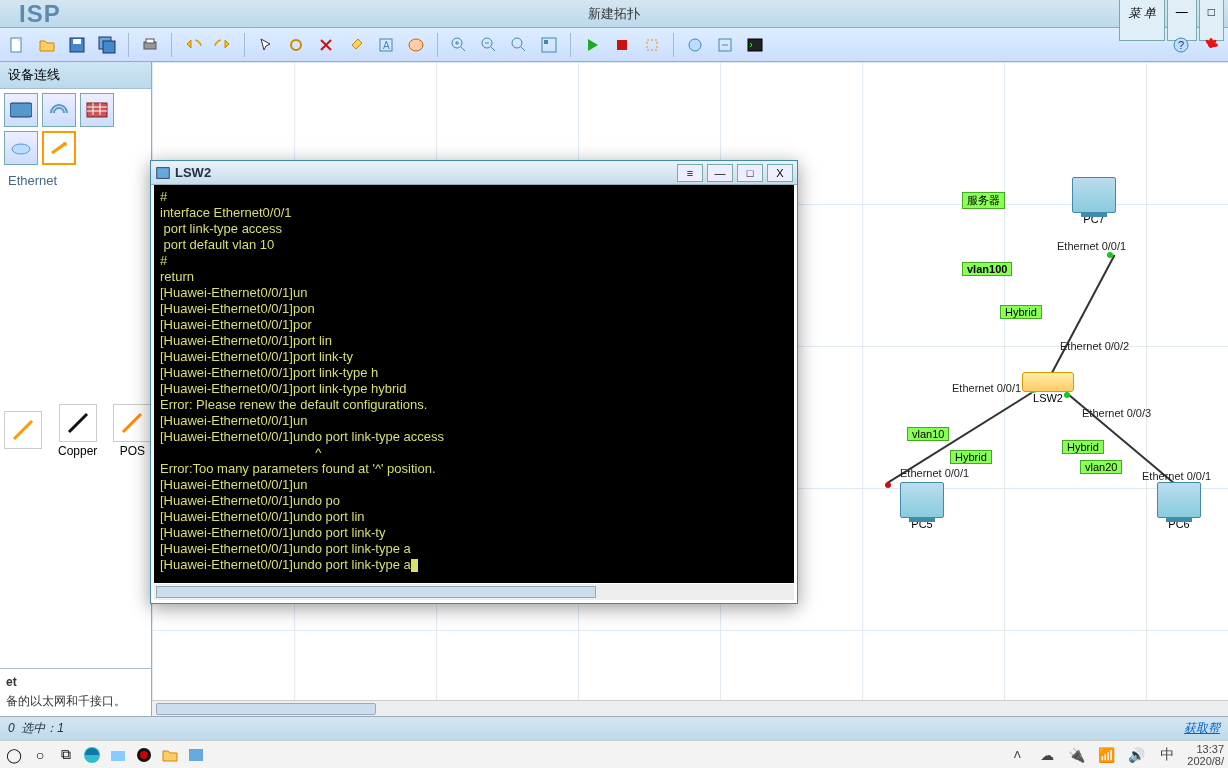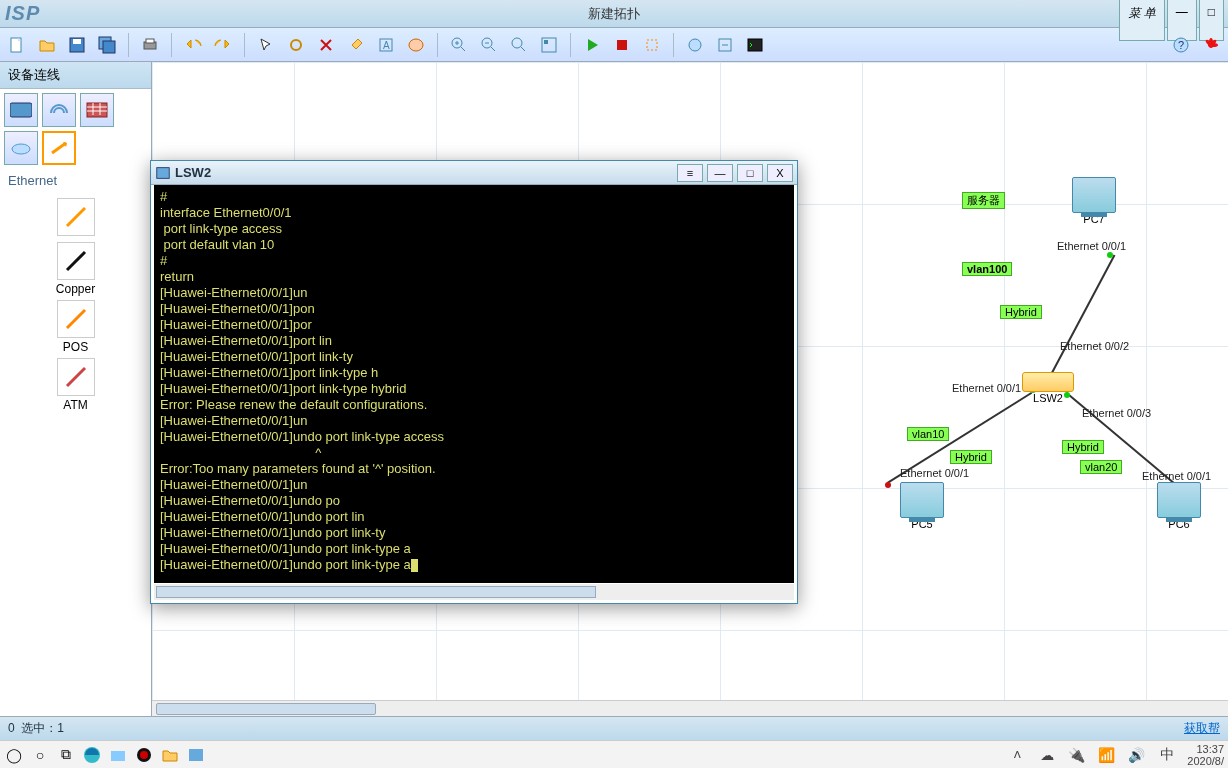--- a/index.html
+++ b/index.html
@@ -1,39 +1,39 @@
 <!DOCTYPE html>
 <html><head>
 <meta charset="utf-8">
 <style>
 * { margin: 0; padding: 0; box-sizing: border-box; font-family: "Microsoft YaHei", Arial, sans-serif; }
 body { width: 1228px; height: 768px; background: #e8eef4; overflow: hidden; position: relative; }
 
 
 .titlebar { height: 28px; background: linear-gradient(#d5e6f1,#bcd9ec); display: flex; align-items: center; justify-content: space-between; border-bottom: 1px solid #9ab; }
-.titlebar .brand { font-size: 20px; font-weight: bold; color: #5d8bb0; padding-left: 5px; letter-spacing: 1px; font-style: italic; }
+.titlebar .brand { font-size: 24px; font-weight: bold; color: #5d8bb0; padding-left: 19px; letter-spacing: 1px; }
 .titlebar .title { position: absolute; left: 50%; transform: translateX(-50%); font-size: 13px; color: #333; }
 .titlebar .winbtns { display: flex; gap: 2px; padding-right: 4px; }
 .titlebar .winbtns .btn { border: 1px solid #7aa; background: #dfeef7; padding: 18px 8px; font-size: 12px; cursor: pointer; font-style: italic; }
 
 
 .toolbar { height: 34px; background: linear-gradient(#def,#cdf); border-bottom: 1px solid #9ab; display: flex; align-items: center; gap: 8px; padding: 0 6px; }
 .toolbar .sep { width: 1px; height: 24px; background: #abc; margin: 0 2px; }
 .icon-btn { width: 22px; height: 22px; display: inline-flex; align-items: center; justify-content: center; cursor: pointer; border-radius: 2px; }
 .spacer { flex: 1; }
 
 
 .main { display: flex; height: calc(100% - 28px - 34px - 24px - 28px); }
 .sidebar { width: 152px; background: #fff; border-right: 1px solid #9ab; display: flex; flex-direction: column; }
 .sidebar-header { background: linear-gradient(#cfe5f4,#bcd9ec); padding: 4px 8px; font-size: 13px; border-bottom: 1px solid #abc; }
 .device-palette { padding: 4px; display: flex; flex-wrap: wrap; gap: 4px; }
 .dev-icon { width: 34px; height: 34px; border: 1px solid #7aa; background: linear-gradient(#eef,#cdf); display: flex; align-items: center; justify-content: center; font-size: 16px; cursor: pointer; }
 .dev-icon.selected { border: 2px solid #f90; background: #fff; }
 .eth-label { padding: 4px 8px; font-size: 13px; color: #468; }
-.conn-list { padding: 4px; display: flex; flex-direction: column; gap: 2px; align-items: center; flex: 1; overflow: auto; }
+.conn-list { padding: 4px; display: flex; flex-direction: row; gap: 16px; align-items: center; flex: 1; overflow: auto; }
 .conn-item { width: 60px; text-align: center; font-size: 12px; }
 .conn-item .swatch { width: 38px; height: 38px; margin: 2px auto; border: 1px solid #ccc; background: #fff; display: flex; align-items: center; justify-content: center; }
 
 .desc-panel { border-top: 1px solid #abc; padding: 6px; font-size: 12px; color: #333; }
 .desc-panel .hd { font-weight: bold; margin-bottom: 4px; }
 
 
 .canvas-wrap { flex: 1; position: relative; background: #fff; overflow: hidden; }
 .grid { position: absolute; inset: 0;
   background-image: linear-gradient(#e0eaf2 1px,transparent 1px),linear-gradient(90deg,#e0eaf2 1px,transparent 1px);
@@ -58,21 +58,21 @@
 .term-title .t { font-size: 13px; font-weight: bold; color: #234; display:flex; align-items:center; gap:4px; }
 .term-title .t svg{width:16px;height:16px;}
 .term-title .btns { display:flex; gap:4px; }
 .term-title .btns .wb { width:26px; height:18px; border:1px solid #7aa; background:#eef; text-align:center; font-size:11px; line-height:16px; cursor:pointer; }
 .term-body { position:absolute; top:24px; bottom:20px; left:3px; right:3px; background:#000; color:#dbdf6e; font-family:"Courier New",monospace; font-size:13px; padding:4px 6px; overflow:auto; white-space:pre; line-height:16px; }
 .term-body .cursor { display:inline-block; width:7px; height:13px; background:#dbdf6e; vertical-align:text-bottom; }
 .term-hscroll { position:absolute; bottom:3px; left:3px; right:3px; height:16px; background:#eee; }
 .term-hscroll .thumb { position:absolute; left:2px; top:2px; width:440px; height:12px; background:#cde; border:1px solid #9ab; }
 
 
-.statusbar { height: 24px; background: linear-gradient(#d5e6f1,#bcd9ec); border-top:1px solid #9ab; display:flex; align-items:center; justify-content:space-between; font-size:12px; padding:0 8px; color:#234; }
+.statusbar { height: 24px; background: linear-gradient(#d5e6f1,#bcd9ec); border-top:1px solid #9ab; display:flex; align-items:center; justify-content:space-between; font-size:12px; padding:0 8px; color:#234;font-style:italic; }
 .statusbar a { color:#06c; text-decoration:underline; cursor:pointer; }
 
 
 .taskbar { height: 28px; background: #f3f3f3; border-top:1px solid #ccc; display:flex; align-items:center; padding:0 4px; font-size:12px; gap:6px; }
 .taskbar .search { flex:0 0 300px; height:22px; border:1px solid #ccc; padding:0 6px; display:flex; align-items:center; gap:6px; background:#fff; }
 .taskbar .search input { border:none; outline:none; width:100%; font-size:12px; }
 .taskbar .tray { margin-left:auto; display:flex; gap:10px; align-items:center; color:#444; }
 .taskbar .clock { text-align:right; line-height:12px; font-size:11px; }
 .tb-icon { width:20px; height:20px; display:flex; align-items:center; justify-content:center; cursor:pointer; font-size:14px; }
 
@@ -304,20 +304,24 @@
           <div>POS</div>
         </div>
       <div class="conn-item">
           <div class="swatch">
             <svg width="30" height="30">
               <path d="M6 24L24 6" stroke="#c44" stroke-width="3"></path>
             </svg>
           </div>
           <div>ATM</div>
         </div>
+    </div>
+    <div class="desc-panel">
+      <div class="hd">et</div>
+      <div>备的以太网和千接口。</div>
     </div>
   </div>
 
   <div class="canvas-wrap">
     <div class="grid"></div>
 
     <div class="link" style="left:895px; top:318px; width:142px; transform:rotate(-62deg);"></div>
     <div class="link" style="left:735px; top:420px; width:170px; transform:rotate(-32deg);"></div>
     <div class="link" style="left:915px; top:330px; width:150px; transform:rotate(40deg);"></div>
     <div class="dot g" style="left:893px; top:315px;"></div>

